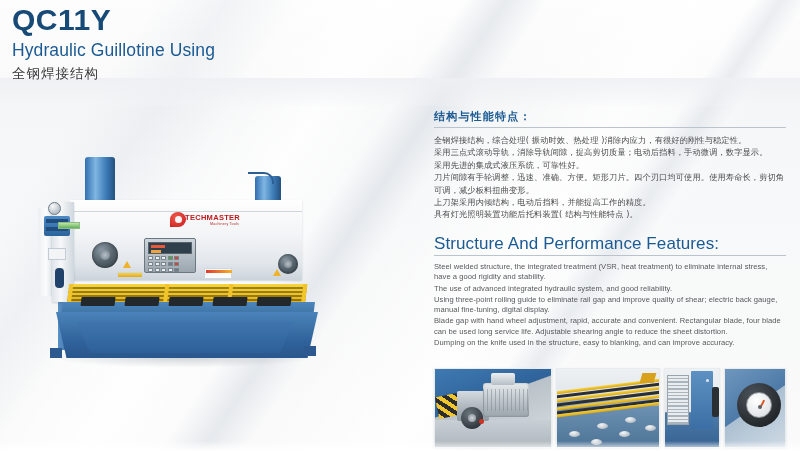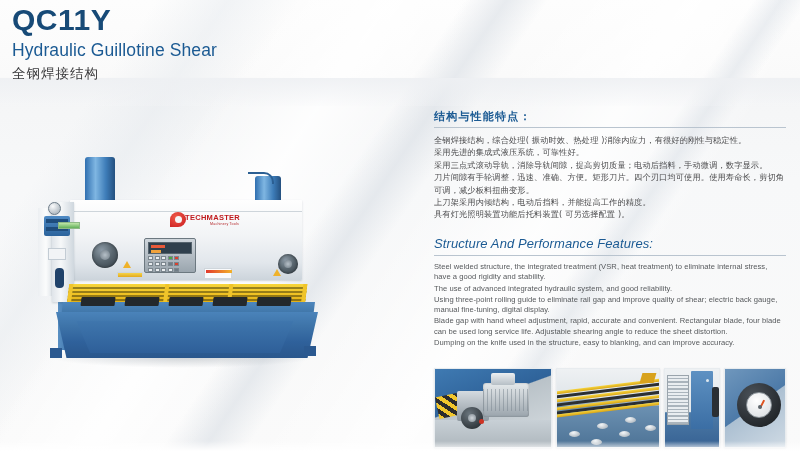--- a/index.html
+++ b/index.html
@@ -186,21 +186,21 @@
 
   
   #right { position:absolute; left:434px; top:108px; width:352px; z-index:6; }
 
   .sec-head-cn{
     font-family:Liberation Sans, sans-serif;
     font-size:11px; font-weight:bold; color:#1b5a93;
     letter-spacing:1.2px; line-height:16px;
   }
   .sec-head-en{
-    font-size:13px; color:#1b5a93; line-height:17px; letter-spacing:.1px;font-style:italic;
+    font-size:17px; color:#1b5a93; line-height:17px; letter-spacing:.1px;
   }
   .rule{ width:100%; height:1px; background:#b9c4cf; margin:3px 0 6px; }
   .rule.short{ width:100%; }
 
   .body-cn{
     font-family:"DejaVu Sans", sans-serif;
     font-size:8.2px; color:#4c4c4e; line-height:12.4px; letter-spacing:.15px;
   }
   .body-cn p{ margin:0; }
   .body-en{
@@ -285,21 +285,21 @@
 
   <div class="streak s5"></div>
   <div class="streak s1"></div>
   <div class="streak s2"></div>
   <div class="streak s3"></div>
   <div class="streak s4"></div>
   <div class="hband"></div>
 
   <div id="header">
     <div id="title-model">QC11Y</div>
-    <div id="title-en">Hydraulic  Guillotine Shear</div>
+    <div id="title-en">Hydraulic  Guillotine Using</div>
     <div id="title-cn">全钢焊接结构</div>
   </div>
 
   <div id="machine">
     <div class="sh"></div>
 
     <div class="cyl cylA"></div>
     <div class="cyl cylB"></div>
     <div class="hose"></div>
 
@@ -380,25 +380,25 @@
     <div class="legR"></div>
   </div>
 
   <div id="right">
 
     <section id="sec-cn">
       <div class="sec-head-cn">结构与性能特点：</div>
       <div class="rule"></div>
       <div class="body-cn">
         <p>全钢焊接结构，综合处理( 振动时效、热处理 )消除内应力，有很好的刚性与稳定性。</p>
+        <p>采用三点式滚动导轨，消除导轨间隙，提高剪切质量；电动后挡料，手动微调，数字显示。</p>
         <p>采用先进的集成式液压系统，可靠性好。</p>
-        <p>采用三点式滚动导轨，消除导轨间隙，提高剪切质量；电动后挡料，手动微调，数字显示。</p>
         <p>刀片间隙有手轮调整，迅速、准确、方便。矩形刀片。四个刃口均可使用。使用寿命长，剪切角可调，减少板料扭曲变形。</p>
         <p>上刀架采用内倾结构，电动后挡料，并能提高工作的精度。</p>
-        <p>具有灯光照明装置功能后托料装置( 可另选择配置 )。</p>
+        <p>具有灯光照明装置功能后托料装置( 结构与性能特点 )。</p>
       </div>
     </section>
 
     <section id="sec-en">
       <div class="sec-head-en">Structure And Performance Features:</div>
       <div class="rule short"></div>
       <div class="body-en">
         <p>Steel welded structure, the integrated treatment (VSR, heat treatment) to eliminate internal stress, have a good rigidity and stability.</p>
         <p>The use of advanced integrated hydraulic system, and good reliability.</p>
         <p>Using three-point rolling guide to eliminate rail gap and improve quality of shear; electric back gauge, manual fine-tuning, digital display.</p>

